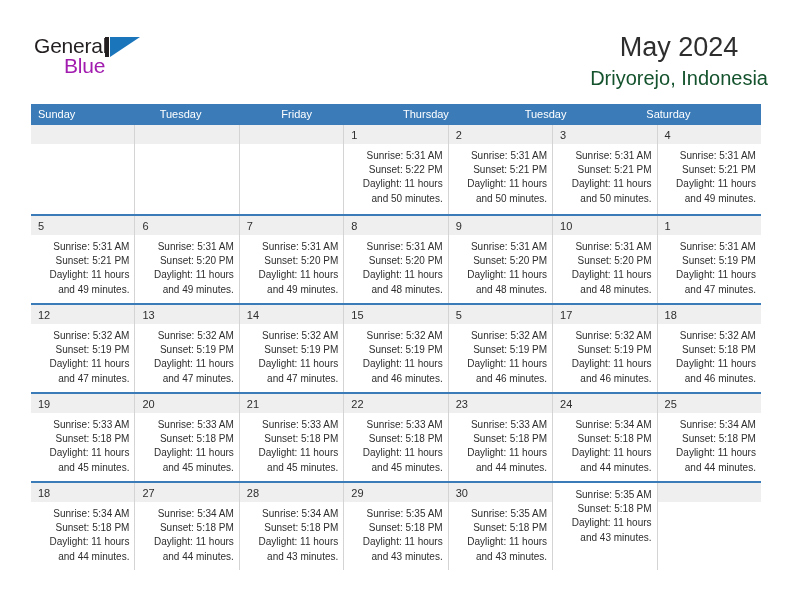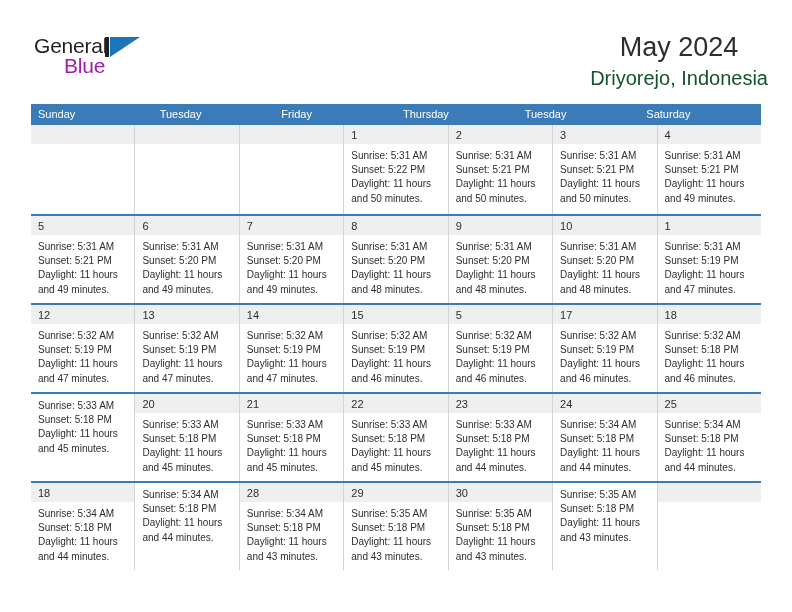--- a/index.html
+++ b/index.html
@@ -137,20 +137,21 @@
     padding-left: 7px;
   }
   .day-number {
     font-size: 11px;
     color: #2e2e2e;
     line-height: 19px;
   }
 
   .day-info {
     padding: 5px 5px 0 7px;
+    text-align: right;
   }
   .day-info .line {
     font-size: 10px;
     color: #2e2e2e;
     line-height: 14.2px;
     white-space: nowrap;
   }
 </style>
 </head>
 <body>
@@ -357,20 +358,21 @@
             <div class="day-info">
               <div class="line">Sunrise: 5:32 AM</div>
               <div class="line">Sunset: 5:18 PM</div>
               <div class="line">Daylight: 11 hours</div>
               <div class="line">and 46 minutes.</div>
             </div>
           </div>
         </div>
         <div class="week-row">
           <div class="day-cell">
+            <div class="day-number-band"><span class="day-number">19</span></div>
             <div class="day-info">
               <div class="line">Sunrise: 5:33 AM</div>
               <div class="line">Sunset: 5:18 PM</div>
               <div class="line">Daylight: 11 hours</div>
               <div class="line">and 45 minutes.</div>
             </div>
           </div>
           <div class="day-cell">
             <div class="day-number-band"><span class="day-number">20</span></div>
             <div class="day-info">
@@ -430,20 +432,21 @@
           <div class="day-cell">
             <div class="day-number-band"><span class="day-number">18</span></div>
             <div class="day-info">
               <div class="line">Sunrise: 5:34 AM</div>
               <div class="line">Sunset: 5:18 PM</div>
               <div class="line">Daylight: 11 hours</div>
               <div class="line">and 44 minutes.</div>
             </div>
           </div>
           <div class="day-cell">
+            <div class="day-number-band"><span class="day-number">27</span></div>
             <div class="day-info">
               <div class="line">Sunrise: 5:34 AM</div>
               <div class="line">Sunset: 5:18 PM</div>
               <div class="line">Daylight: 11 hours</div>
               <div class="line">and 44 minutes.</div>
             </div>
           </div>
           <div class="day-cell">
             <div class="day-number-band"><span class="day-number">28</span></div>
             <div class="day-info">

